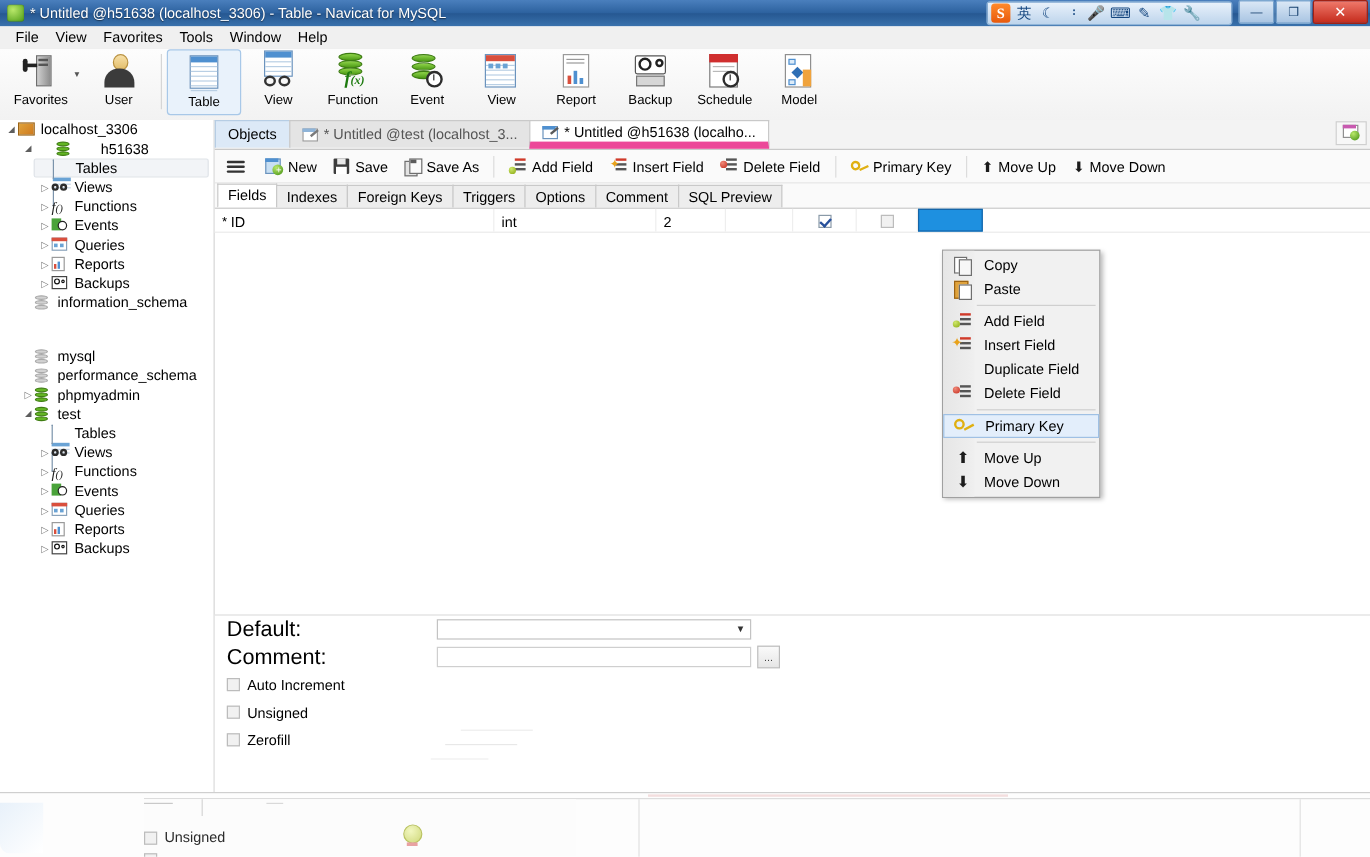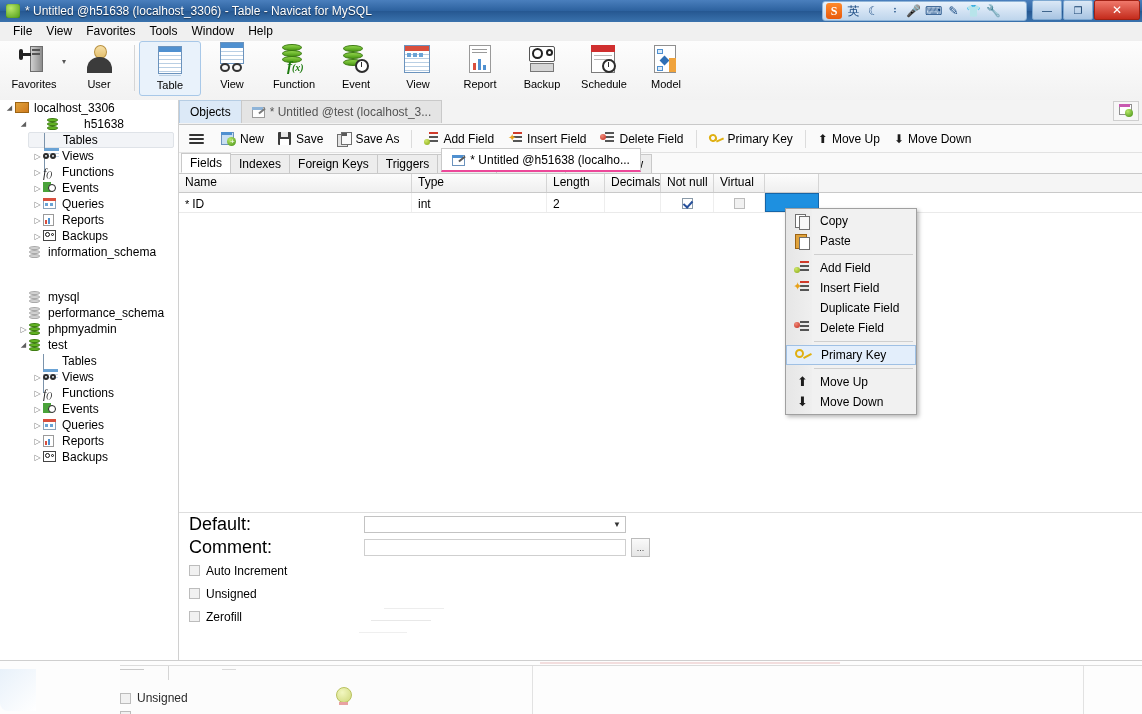--- a/index.html
+++ b/index.html
@@ -109,21 +109,21 @@
   .tabbar{
     height:24px;background:#f3f3f3;border-bottom:1px solid #c9c9c9;
     display:flex;align-items:flex-start;position:relative;
   }
   .tab{
     height:23px;display:flex;align-items:center;gap:4px;padding:0 10px;
     font-size:12px;border:1px solid #c9c9c9;border-bottom:none;background:#e4e4e4;color:#555;
     box-sizing:border-box;margin-right:-1px;white-space:nowrap;
   }
   .tab.objects{background:#dce9f7;color:#000;border-color:#b6cde4;}
-  .tab.active{background:#ffffff;color:#000;border-bottom:2px solid #ec4899;height:24px;margin-top:48px;}
+  .tab.active{background:#ffffff;color:#000;border-bottom:6px solid #ec4899;height:24px;}
   .tab .tico{width:14px;height:12px;position:relative;flex:none;}
   .tabbar-right{position:absolute;right:3px;bottom:3px;width:24px;height:18px;
     border:1px solid #cfcfcf;background:#f7f7f7;display:flex;align-items:center;justify-content:center;}
   .fieldbar{
     height:28px;background:#fafafa;border-bottom:1px solid #e2e2e2;
     display:flex;align-items:center;gap:0px;padding-left:6px;box-sizing:border-box;
   }
   .fb{display:flex;align-items:center;gap:4px;padding:0 7px;height:24px;font-size:12px;white-space:nowrap;}
   .fb-sep{width:1px;height:18px;background:#dcdcdc;margin:0 5px;}
   .hamb{display:flex;flex-direction:column;gap:2px;width:15px;margin-right:10px;margin-left:4px;}
@@ -617,29 +617,20 @@
       </div>
       <div class="stab">
         <span>Comment</span>
       </div>
       <div class="stab">
         <span>SQL Preview</span>
       </div>
     </div>
 
   <div class="grid">
-    <div class="ghead">
-      <div class="gh" style="width:233px">Name</div>
-      <div class="gh" style="width:135px">Type</div>
-      <div class="gh" style="width:58px">Length</div>
-      <div class="gh" style="width:56px">Decimals</div>
-      <div class="gh" style="width:53px">Not null</div>
-      <div class="gh" style="width:51px">Virtual</div>
-      <div class="gh" style="width:54px"></div>
-    </div>
 
     <div class="grow">
       <div class="gc" style="width:233px">
         <span class="star">*</span>
         <span>ID</span>
       </div>
       <div class="gc" style="width:135px">int</div>
       <div class="gc" style="width:58px">2</div>
       <div class="gc" style="width:56px"></div>
       <div class="gc center" style="width:53px">

